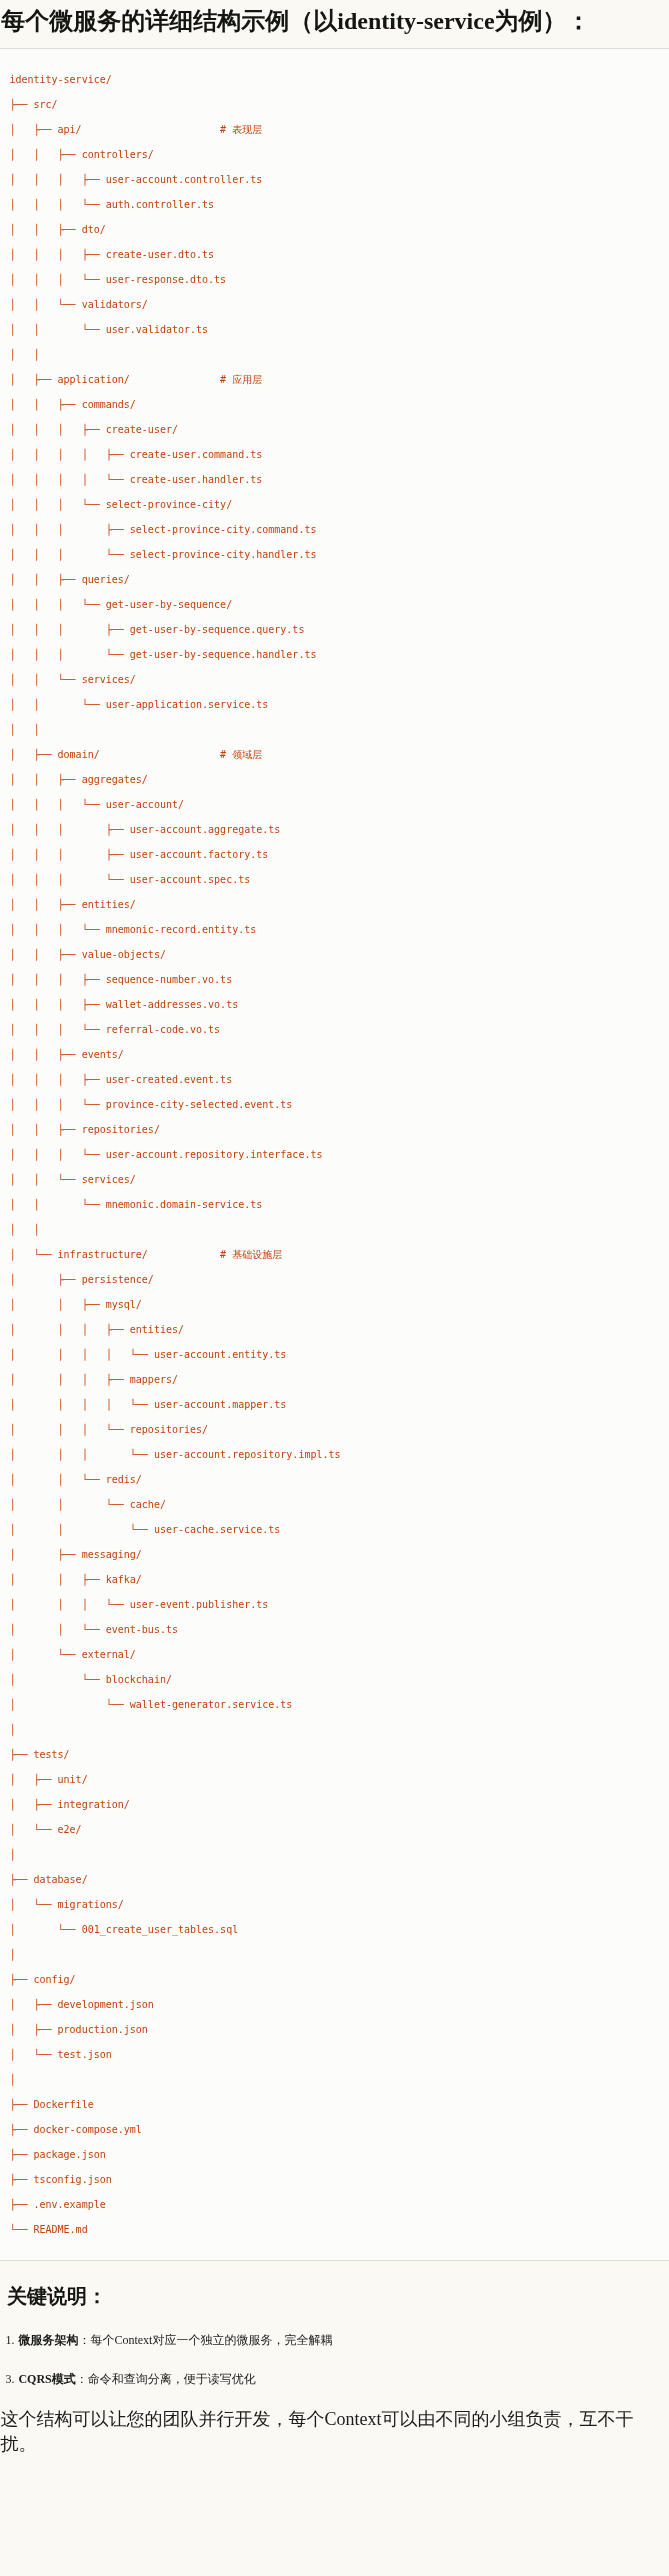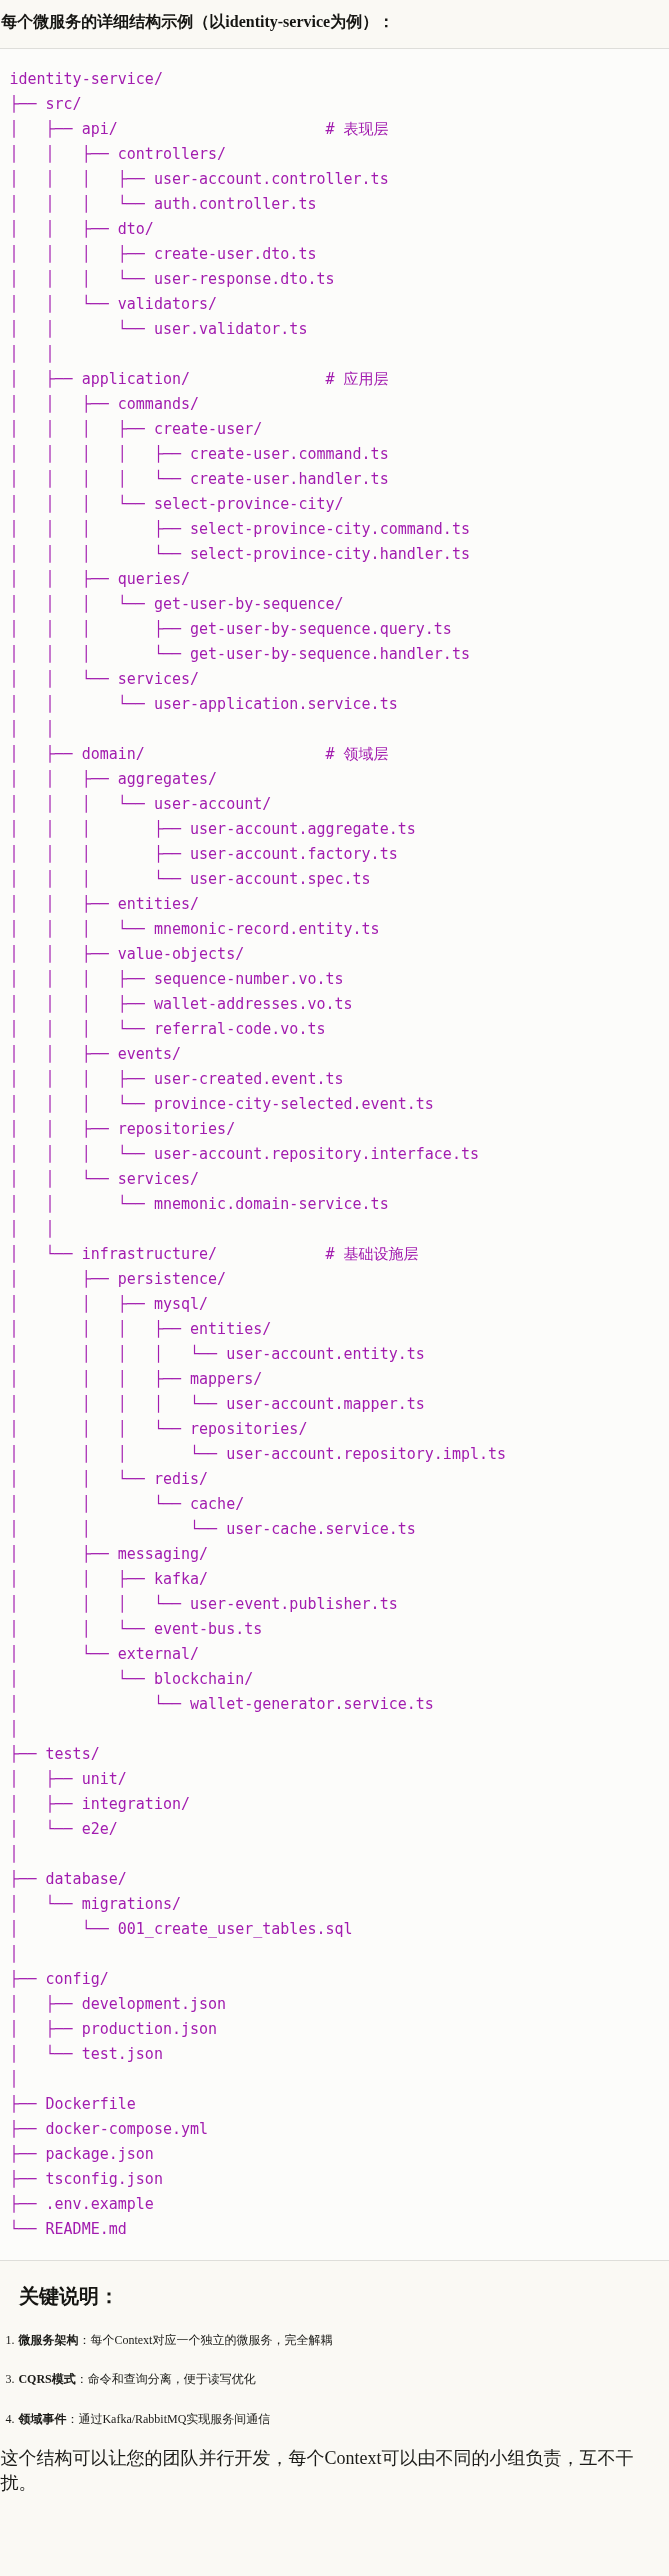--- a/index.html
+++ b/index.html
@@ -10,43 +10,43 @@
     font-family: "Liberation Serif", serif;
   }
   .page {
     width: 669px;
     margin: 0 auto;
     overflow: hidden;
   }
   .page-title {
     margin: 0;
     padding: 7.5px 1.3px 12.5px 1.3px;
-    font-size: 16px;
+    font-size: 24px;
     line-height: 27.5px;
     font-weight: 700;
     color: #151512;
     font-family: "Liberation Serif", serif;
   }
   .code-block {
     background: #fcfcfa;
     border-top: 0.6px solid #dededa;
     border-bottom: 0.6px solid #dededa;
     padding: 18px 10px 18px 9.4px;
   }
   .tree-text {
     margin: 0;
     font-family: "DejaVu Sans Mono", "Liberation Mono", monospace;
-    font-size: 15px;
+    font-size: 10px;
     line-height: 25px;
-    color: #a21caf;
+    color: #c2410c;
     white-space: pre;
   }
   .notes-heading {
     margin: 21px 0 17.5px 0;
-    padding-left: 19px;
+    padding-left: 7px;
     font-size: 20px;
     line-height: 29px;
     font-weight: 700;
     color: #151512;
   }
   .notes-list {
     margin: 0;
     padding: 0 0 0 5.6px;
     list-style: none;
   }
@@ -161,19 +161,18 @@
 ├── tsconfig.json
 ├── .env.example
 └── README.md</pre>
   </div>
 
   <h2 class="notes-heading">关键说明：</h2>
 
   <ol class="notes-list">
     <li class="list-item"><span class="item-number">1.</span><span class="item-label">微服务架构</span><span class="item-colon">：</span><span class="item-text">每个Context对应一个独立的微服务，完全解耦</span></li>
     <li class="list-item"><span class="item-number">3.</span><span class="item-label">CQRS模式</span><span class="item-colon">：</span><span class="item-text">命令和查询分离，便于读写优化</span></li>
-    <li class="list-item"><span class="item-number">4.</span><span class="item-label">领域事件</span><span class="item-colon">：</span><span class="item-text">通过Kafka/RabbitMQ实现服务间通信</span></li>
   </ol>
 
   <p class="closing-paragraph">这个结构可以让您的团队并行开发，每个Context可以由不同的小组负责，互不干扰。</p>
 
 </div>
 
 
 </body></html>

